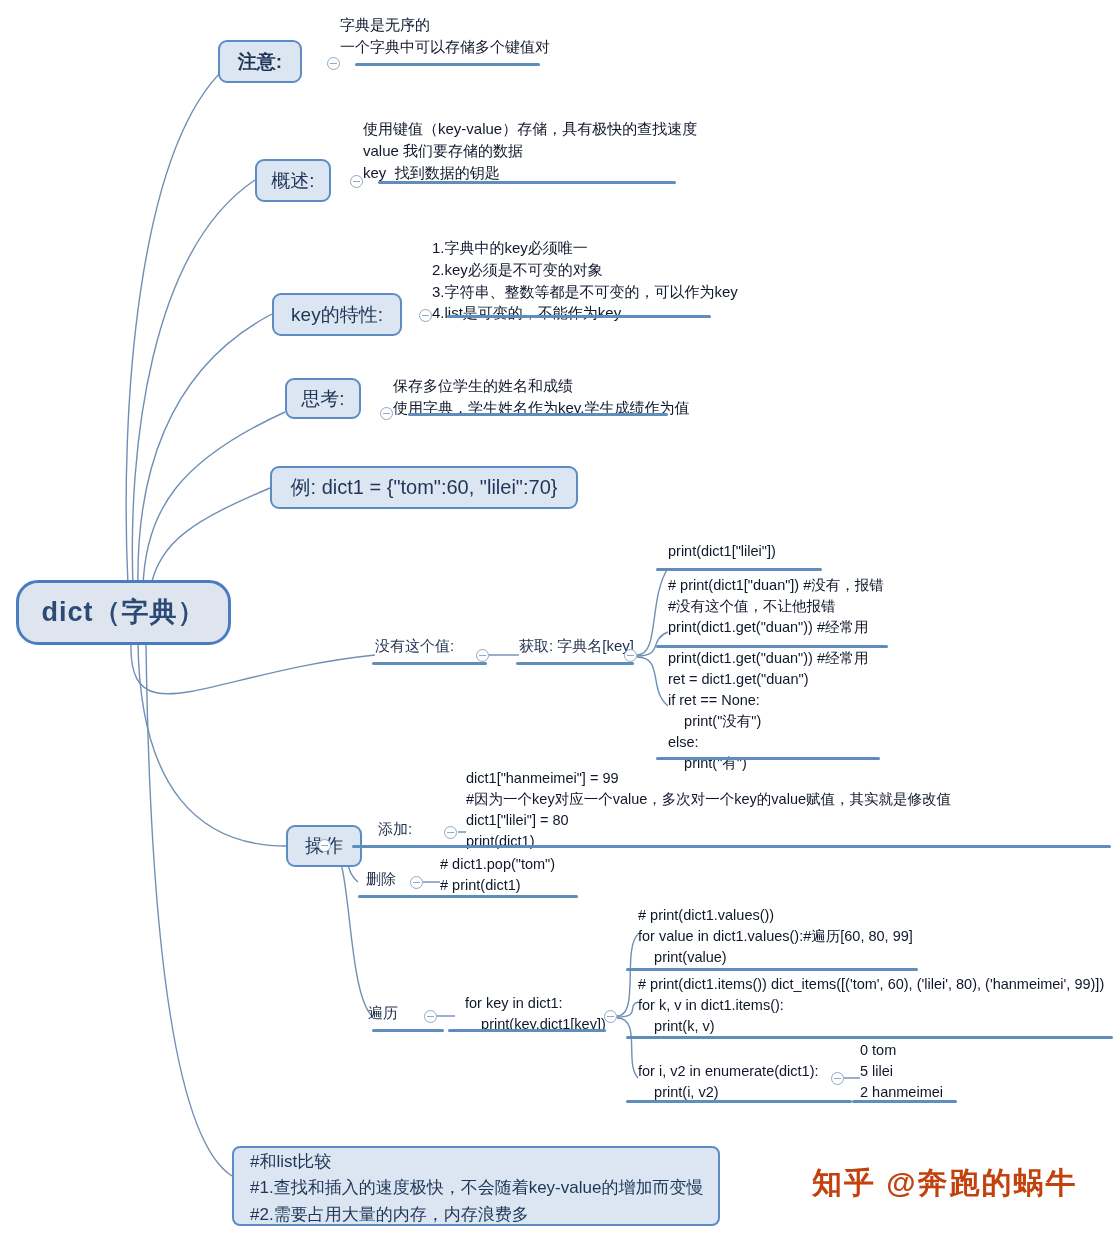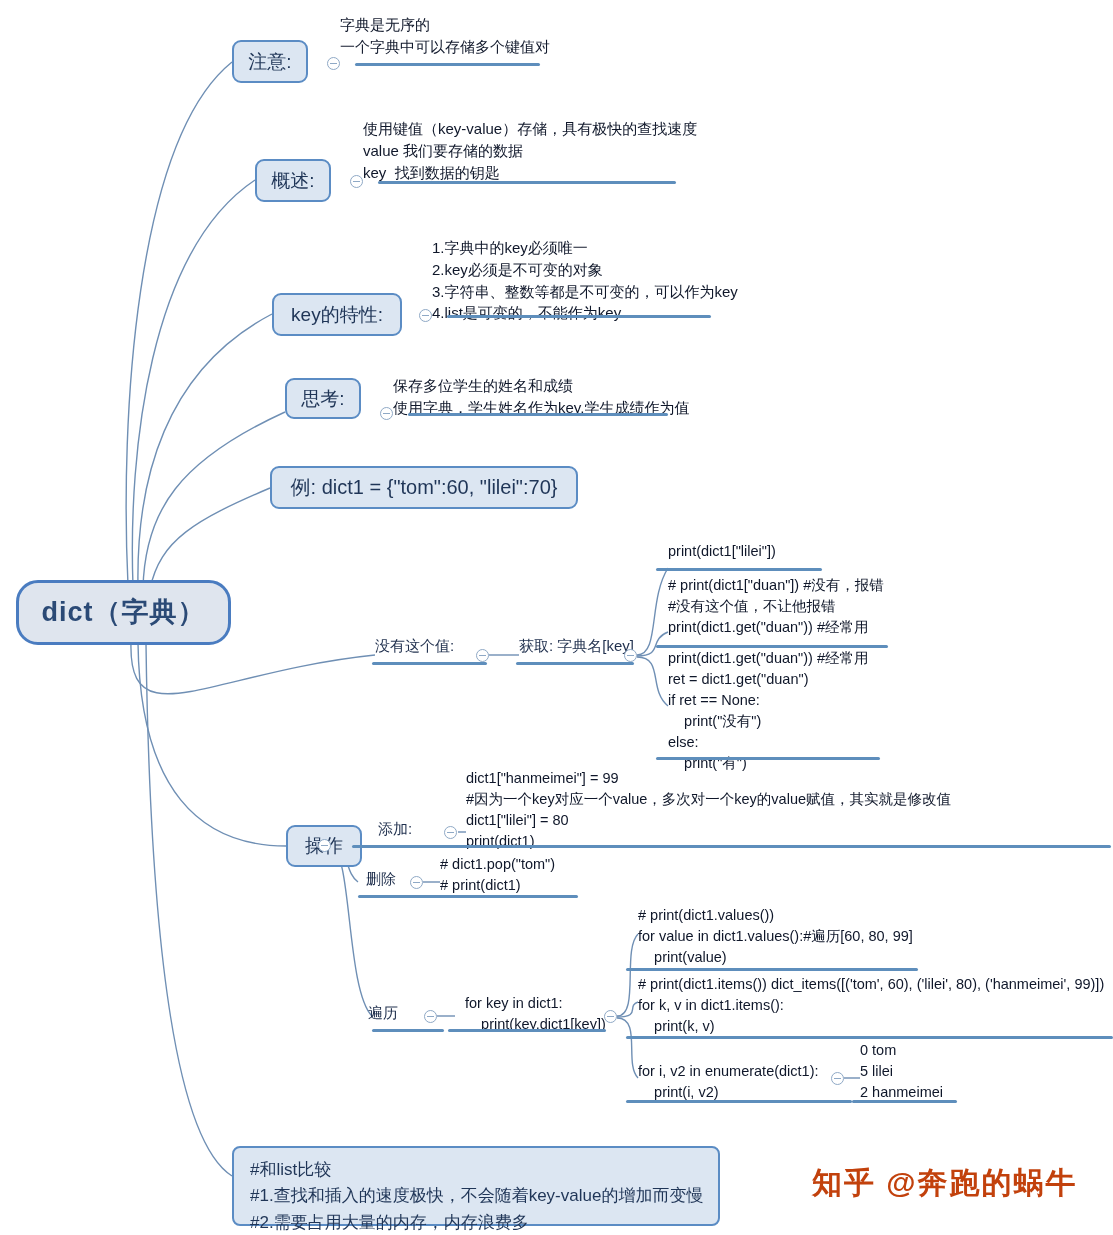--- a/index.html
+++ b/index.html
@@ -43,21 +43,21 @@
     font-weight: bold;
     letter-spacing: 1px;
     color: #2b4a76;
   }
   .node.lvl1 { font-size: 19px; }
   .node.example { font-size: 20px; }
   .node.compare {
     font-size: 17px;
     justify-content: flex-start;
     align-items: flex-start;
-    padding: 9px 14px 9px 16px;
+    padding: 1px 14px 9px 16px;
     line-height: 1.55;
     white-space: pre;
     border-radius: 8px;
   }
 
   
   .textnode {
     position: absolute;
     white-space: pre;
     font-size: 15px;
@@ -151,21 +151,21 @@
       <path d="M617,1016 C640,1016 622,950 638,934"></path>
       <path d="M617,1017 C642,1017 626,1006 638,1002"></path>
       <path d="M617,1018 C642,1018 624,1064 638,1078"></path>
 
       <path d="M844,1078 L860,1078"></path>
     </g>
   </svg>
 
   <div class="node root" style="left:16px; top:580px; width:215px; height:65px;">dict（字典）</div>
 
-  <div class="node lvl1" style="left:232px; top:40px; width:76px; height:43px;">注意:</div>
+  <div class="node lvl1" style="left:218px; top:40px; width:84px; height:43px;font-weight:bold;">注意:</div>
   <div class="textnode" style="left:340px; top:14px;">字典是无序的
 一个字典中可以存储多个键值对</div>
   <div class="underline" style="left:355px; top:63px; width:185px;"></div>
   <div class="handle" style="left:327px; top:57px;"></div>
 
   <div class="node lvl1" style="left:255px; top:159px; width:76px; height:43px;">概述:</div>
   <div class="textnode" style="left:363px; top:118px;">使用键值（key-value）存储，具有极快的查找速度
 value 我们要存储的数据
 key  找到数据的钥匙</div>
   <div class="underline" style="left:378px; top:181px; width:298px;"></div>

